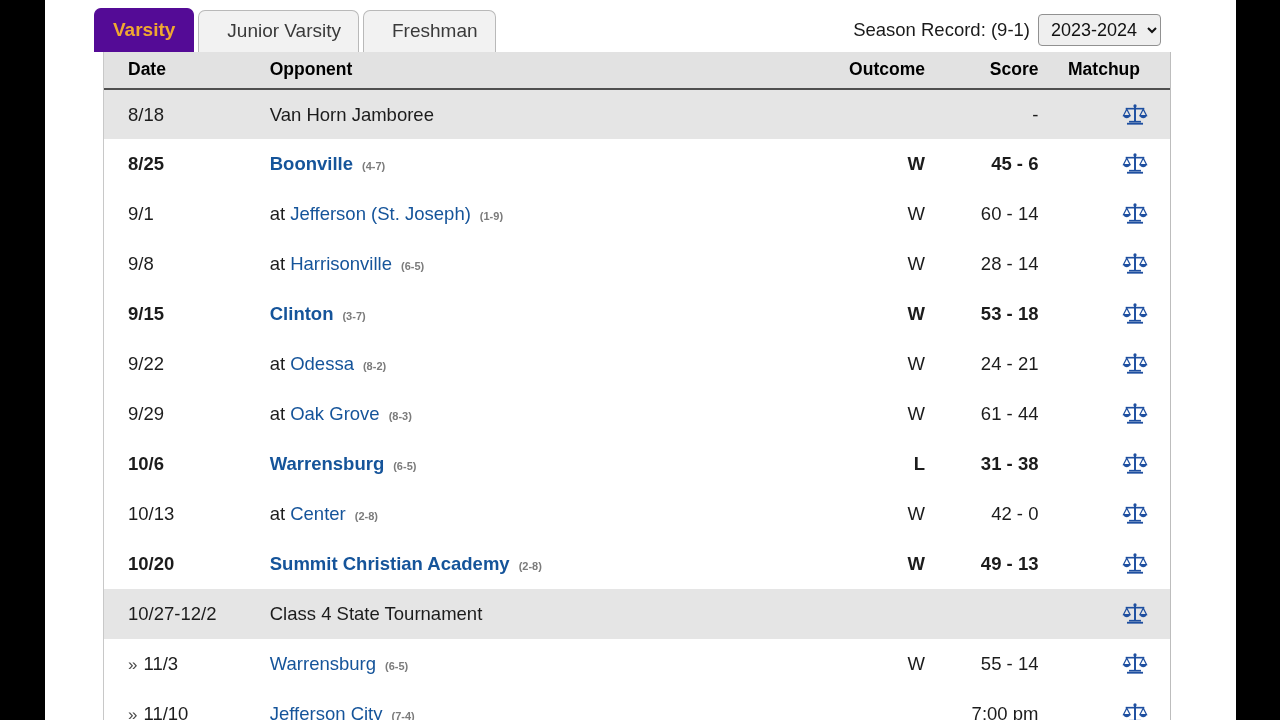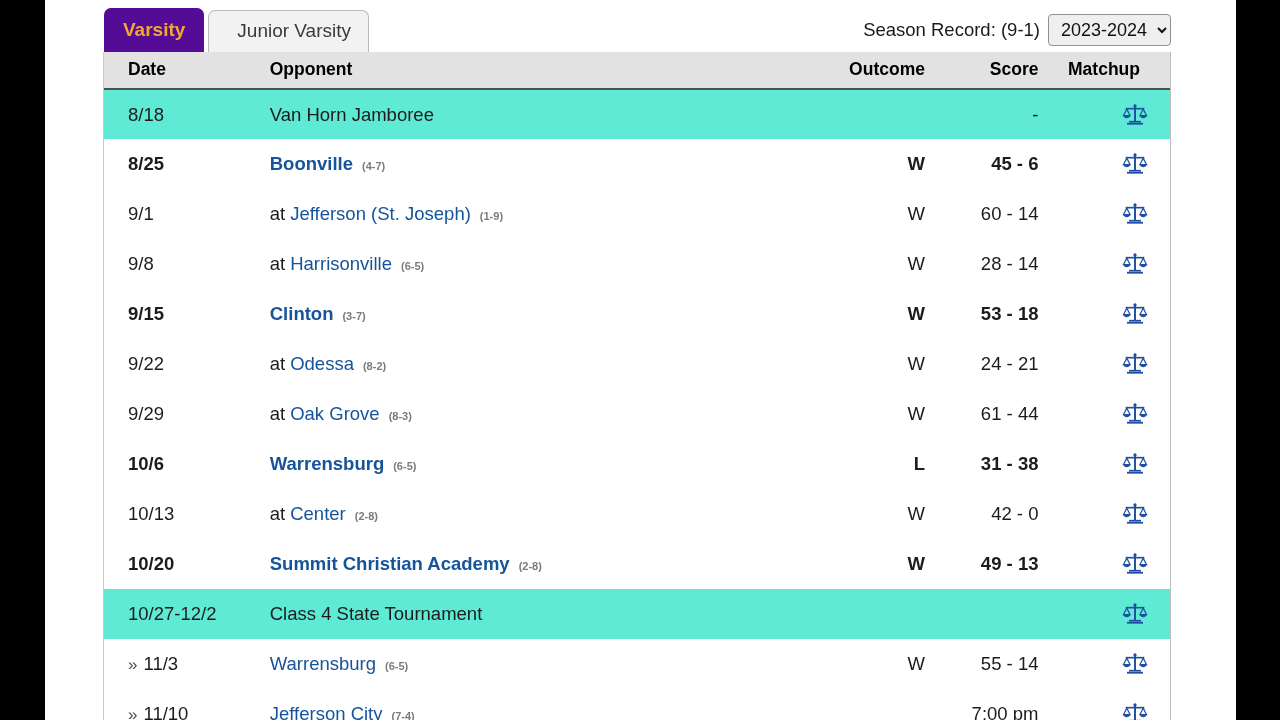--- a/index.html
+++ b/index.html
@@ -11,21 +11,21 @@
     font-family: "Liberation Sans", sans-serif;
   }
   .page { position: relative; width: 1280px; height: 720px; background:#ffffff; }
 
   .letterbox { position: absolute; top: 0; height: 720px; background: #000000; }
   .letterbox.left  { left: 0;   width: 45px; }
   .letterbox.right { left: 1236px; width: 44px; }
 
   
   .tabbar {
-    position: absolute; left: 104px; top: 0px;
+    position: absolute; left: 94px; top: 0px;
     width: 1067px; height: 52px;
   }
   .tabs { position: absolute; left: 0; top: 8px; display: flex; align-items: flex-end; }
   .tab {
     font-size: 19px;
     padding: 9px 17px 10px 28px;
     border: 1px solid #b9b9b9;
     border-bottom: none;
     border-radius: 7px 7px 0 0;
     background: #f2f2f2;
@@ -84,21 +84,21 @@
     padding: 7px 0 8px 0;
     height: 29px;
   }
   th.c-date     { width: 132px; text-align: left;  padding-left: 24px; }
   th.c-opponent { width: 560px; text-align: left;  padding-left: 32px; }
   th.c-outcome  { width: 132px; text-align: right; padding-right: 14px; }
   th.c-score    { width: 116px; text-align: right; padding-right: 18px; }
   th.c-matchup  { width: 112px; text-align: right; padding-right: 30px; }
 
   tbody tr { height: 50px; }
-  tbody tr.alt { background: #5eead4; }
+  tbody tr.alt { background: #e5e5e5; }
   tbody td {
     font-size: 18.5px;
     color: #1c1c1c;
     vertical-align: middle;
     padding: 0;
   }
   td.c-date     { text-align: left;  padding-left: 24px; white-space: nowrap; }
   td.c-opponent { text-align: left;  padding-left: 32px; white-space: nowrap; }
   td.c-outcome  { text-align: right; padding-right: 14px; }
   td.c-score    { text-align: right; padding-right: 18px; white-space: nowrap; }
@@ -120,20 +120,21 @@
 
 <div class="page">
 
   <div class="letterbox left"></div>
   <div class="letterbox right"></div>
 
   <div class="tabbar">
     <div class="tabs" id="tabs-container">
         <div class="tab active">Varsity</div>
         <div class="tab">Junior Varsity</div>
+        <div class="tab">Freshman</div>
       </div>
 
     <div class="season-wrap">
       <span class="season-record">Season Record: (9-1)</span>
       <select class="season-select" id="season-select"><option value="2023-2024">2023-2024</option></select>
     </div>
   </div>
 
   <div class="table-wrap">
     <table class="sched">

